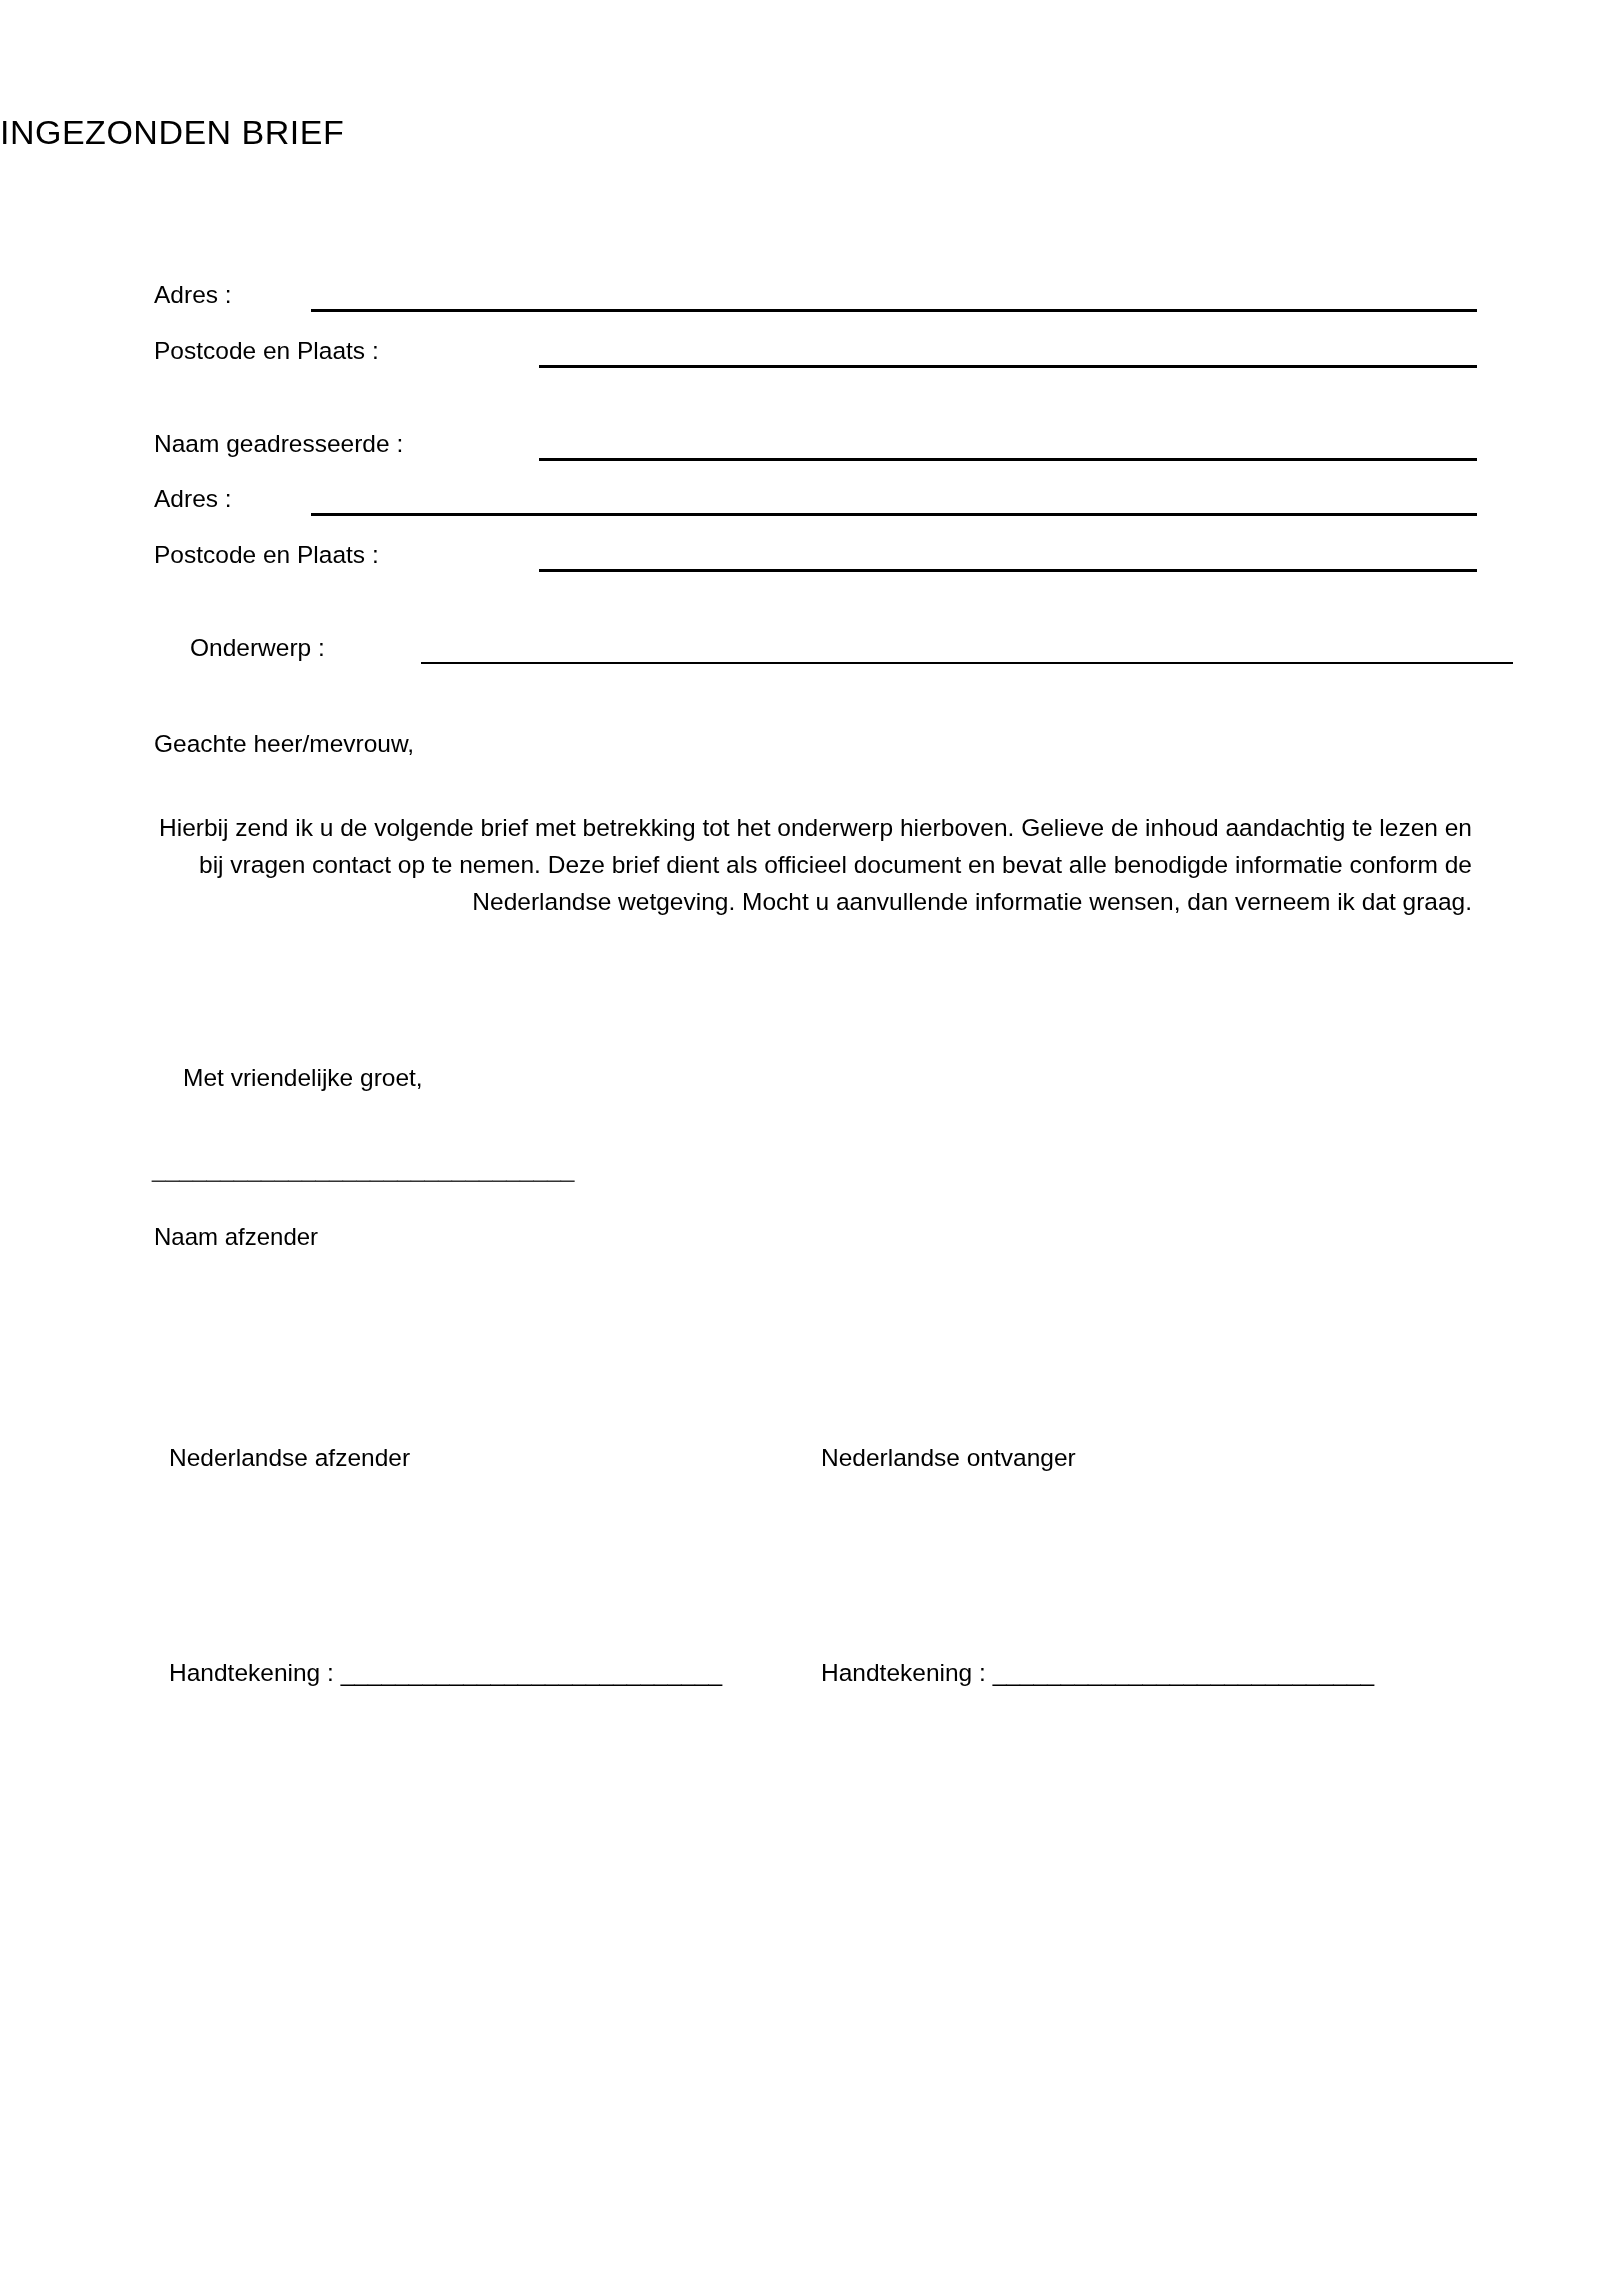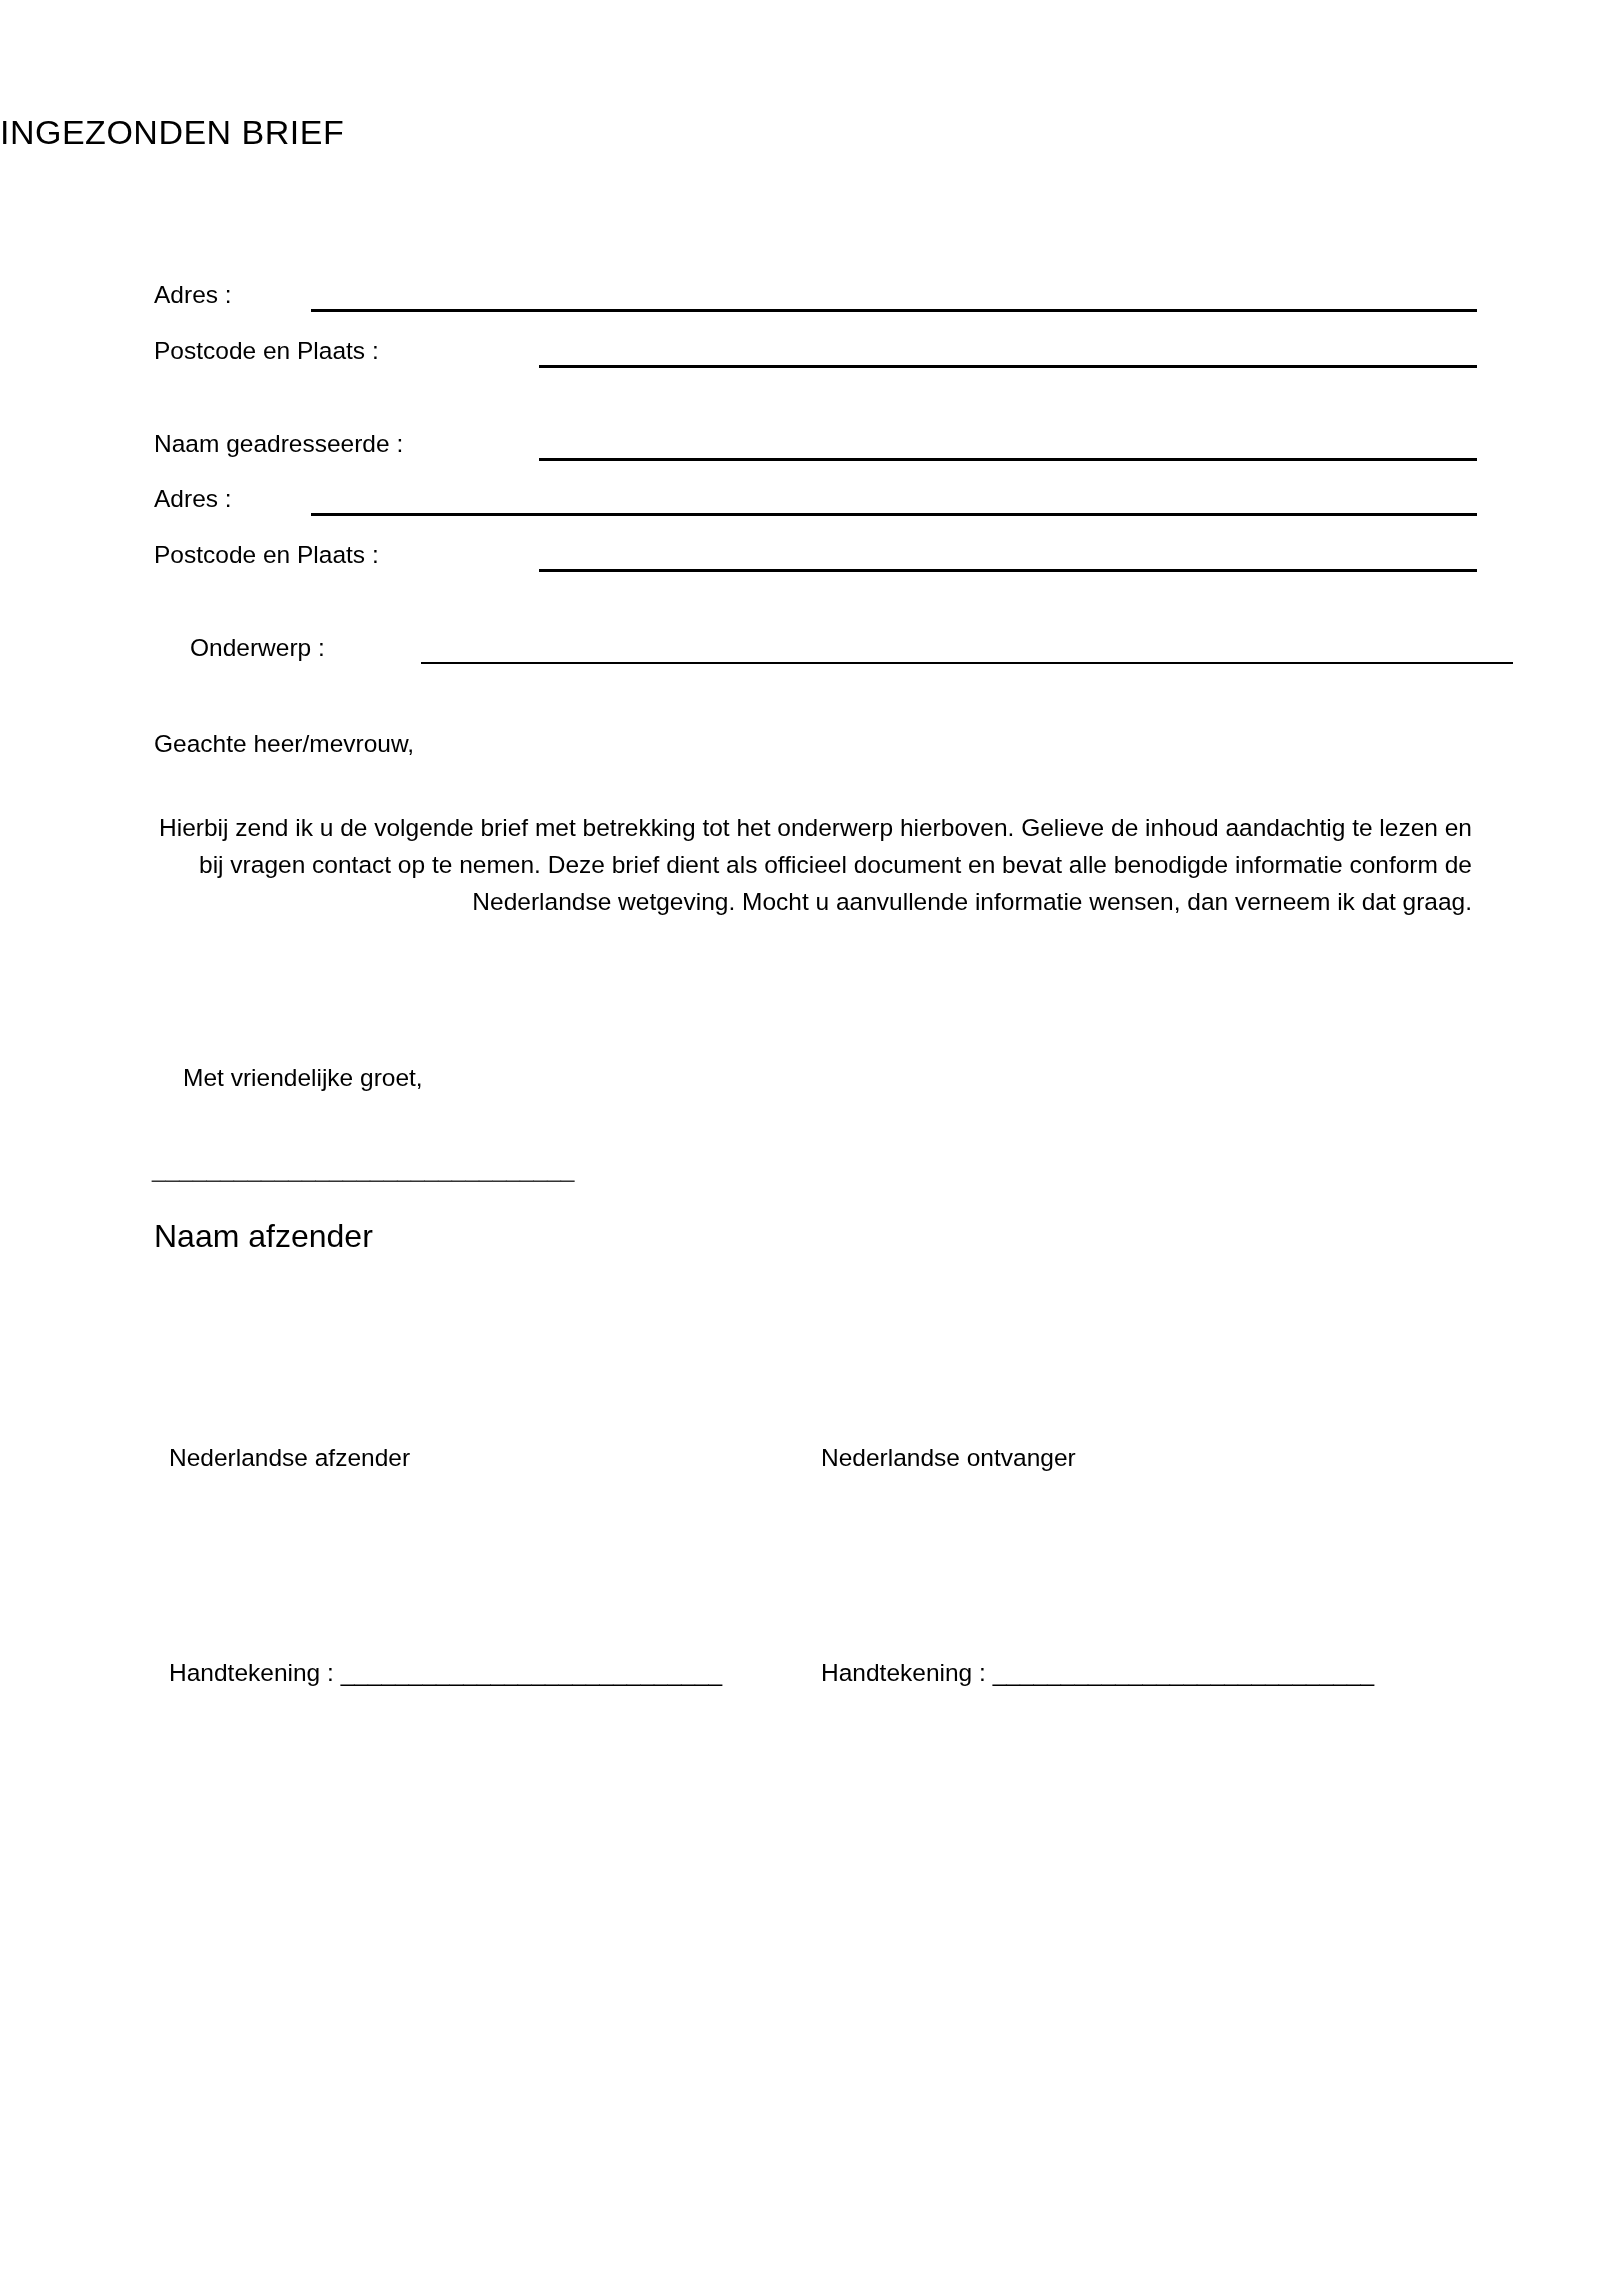--- a/index.html
+++ b/index.html
@@ -94,21 +94,21 @@
     font-size: 24.5px;
     line-height: 33px;
     letter-spacing: 0px;
     white-space: nowrap;
     color: #333;
   }
   .sender-name {
     position: absolute;
     left: 154px;
     top: 1220px;
-    font-size: 32px;
+    font-size: 24px;
     line-height: 33px;
     white-space: nowrap;
   }
 
   
   .sig-heading {
     position: absolute;
     top: 1441px;
     font-size: 24.5px;
     line-height: 33px;

